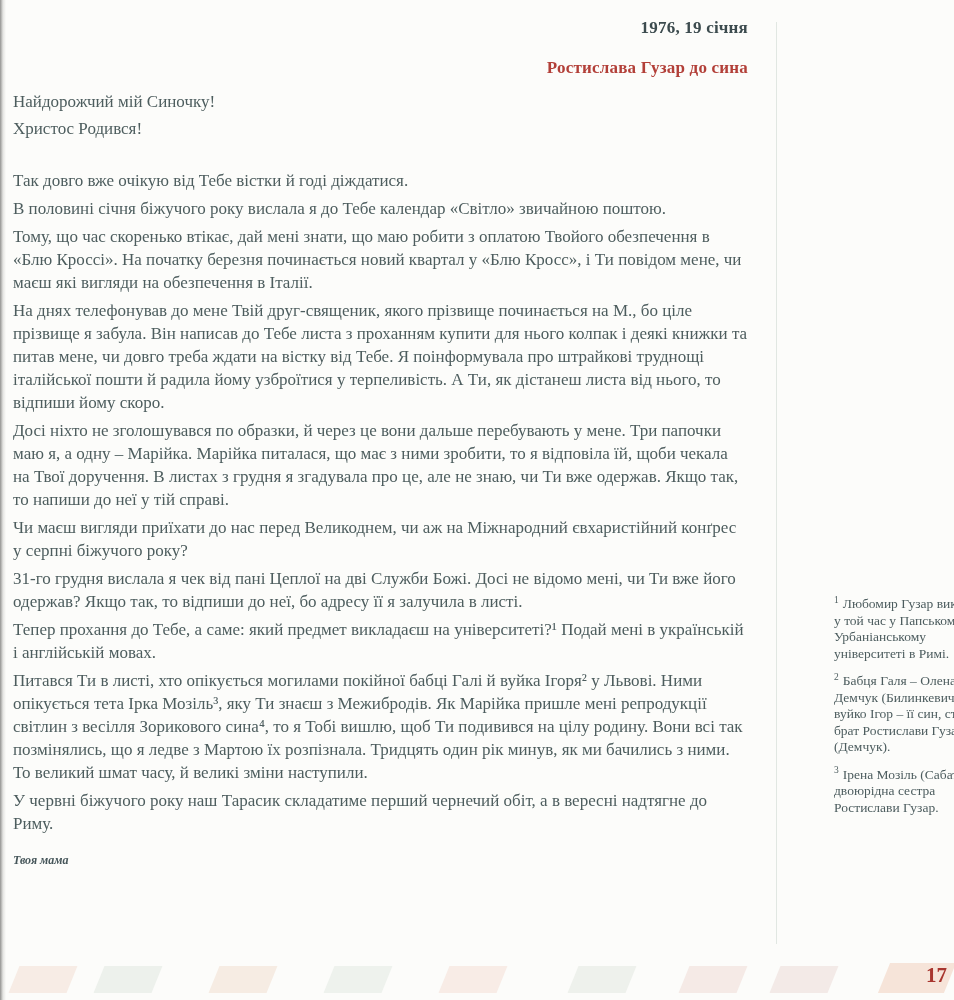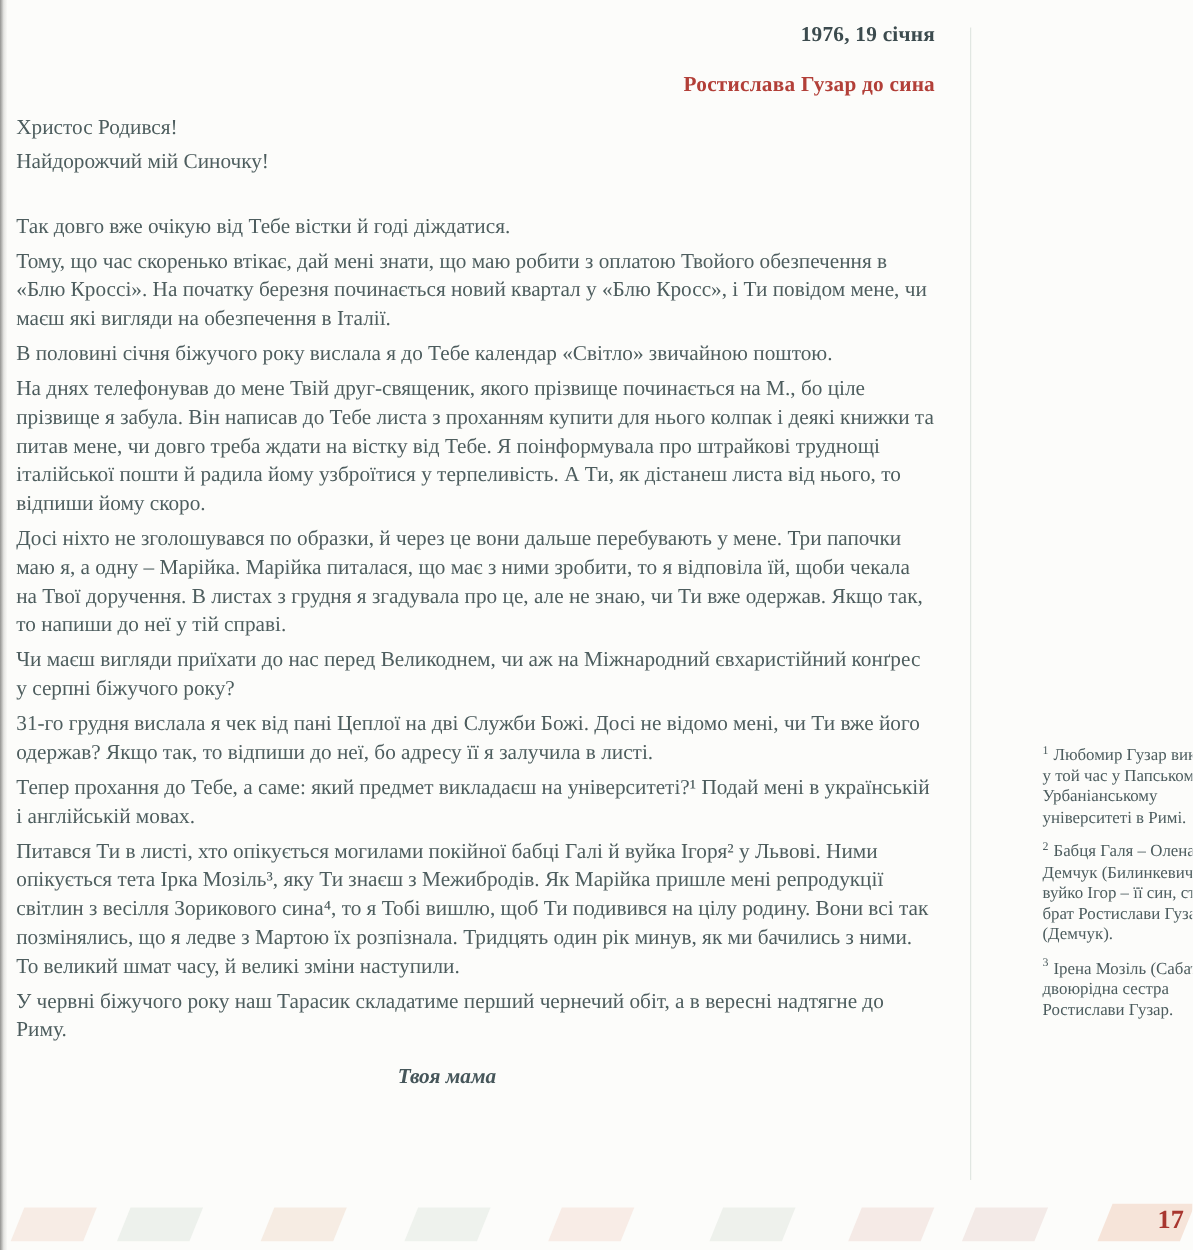--- a/index.html
+++ b/index.html
@@ -13,22 +13,22 @@
   .header-date { font-size:17px; font-weight:bold; color:#3c4b4e; letter-spacing:0.2px; }
   .header-title { font-size:17px; font-weight:bold; color:#b23f38; margin-top:20px; letter-spacing:0.2px; }
 
   .column-divider { position:absolute; left:776px; top:22px; width:1px; height:922px; background:#e1e7e2; }
 
   .letter-body { position:absolute; left:13px; top:88px; width:735px;
     font-size:17px; line-height:23px; color:#4d5d5e; }
   .salutation-line { line-height:27px; }
   .salutation-block { margin-bottom:27px; }
   .letter-body p { margin:0 0 5px 0; }
-  .signature { margin-top:14px; text-align:center; padding-right:46px;
-    font-weight:bold; font-style:italic; font-size:17px; color:#46565a; }
+  .signature { margin-top:14px; text-align:left; padding-right:46px;
+    font-weight:bold; font-style:italic; font-size:12px; color:#46565a; }
 
   .footnotes { position:absolute; left:790px; top:596px; width:163px;
     font-size:13.5px; line-height:16.5px; color:#4c5c5e;margin-left:44px; }
   .footnote { margin-bottom:11px; }
   .footnote sup { font-size:9.5px; line-height:0; margin-right:4px; }
 
   .bottom-band { position:absolute; left:0; top:960px; width:954px; height:40px; }
   .para-shape { position:absolute; top:6px; width:58px; height:27px; transform:skewX(-22deg); }
   .p1 { left:14px;  background:#f7ece5; }
   .p2 { left:99px;  background:#edf1ec; }
@@ -54,26 +54,26 @@
 
   <div class="header-block">
     <div class="header-date">1976, 19 січня</div>
     <div class="header-title">Ростислава Гузар до сина</div>
   </div>
 
   <div class="column-divider"></div>
 
   <div class="letter-body">
     <div class="salutation-block">
+      <div class="salutation-line">Найдорожчий мій Синочку!</div>
       <div class="salutation-line">Христос Родився!</div>
-      <div class="salutation-line">Найдорожчий мій Синочку!</div>
     </div>
     <p>Так довго вже очікую від Тебе вістки й годі діждатися.</p>
+    <p>В половині січня біжучого року вислала я до Тебе календар «Світло» звичайною поштою.</p>
     <p>Тому, що час скоренько втікає, дай мені знати, що маю робити з оплатою Твойого обезпечення в «Блю Кроссі». На початку березня починається новий квартал у «Блю Кросс», і Ти повідом мене, чи маєш які вигляди на обезпечення в Італії.</p>
-    <p>В половині січня біжучого року вислала я до Тебе календар «Світло» звичайною поштою.</p>
     <p>На днях телефонував до мене Твій друг-священик, якого прізвище починається на М., бо ціле прізвище я забула. Він написав до Тебе листа з проханням купити для нього колпак і деякі книжки та питав мене, чи довго треба ждати на вістку від Тебе. Я поінформувала про штрайкові труднощі італійської пошти й радила йому узброїтися у терпеливість. А Ти, як дістанеш листа від нього, то відпиши йому скоро.</p>
     <p>Досі ніхто не зголошувався по образки, й через це вони дальше перебувають у мене. Три папочки маю я, а одну – Марійка. Марійка питалася, що має з ними зробити, то я відповіла їй, щоби чекала на Твої доручення. В листах з грудня я згадувала про це, але не знаю, чи Ти вже одержав. Якщо так, то напиши до неї у тій справі.</p>
     <p>Чи маєш вигляди приїхати до нас перед Великоднем, чи аж на Міжнародний євхаристійний конґрес у серпні біжучого року?</p>
     <p>31-го грудня вислала я чек від пані Цеплої на дві Служби Божі. Досі не відомо мені, чи Ти вже його одержав? Якщо так, то відпиши до неї, бо адресу її я залучила в листі.</p>
     <p>Тепер прохання до Тебе, а саме: який предмет викладаєш на університеті?¹ Подай мені в українській і англійській мовах.</p>
     <p>Питався Ти в листі, хто опікується могилами покійної бабці Галі й вуйка Ігоря² у Львові. Ними опікується тета Ірка Мозіль³, яку Ти знаєш з Межибродів. Як Марійка пришле мені репродукції світлин з весілля Зорикового сина⁴, то я Тобі вишлю, щоб Ти подивився на цілу родину. Вони всі так позмінялись, що я ледве з Мартою їх розпізнала. Тридцять один рік минув, як ми бачились з ними. То великий шмат часу, й великі зміни наступили.</p>
     <p>У червні біжучого року наш Тарасик складатиме перший чернечий обіт, а в вересні надтягне до Риму.</p>
     <div class="signature">Твоя мама</div>
   </div>
 

